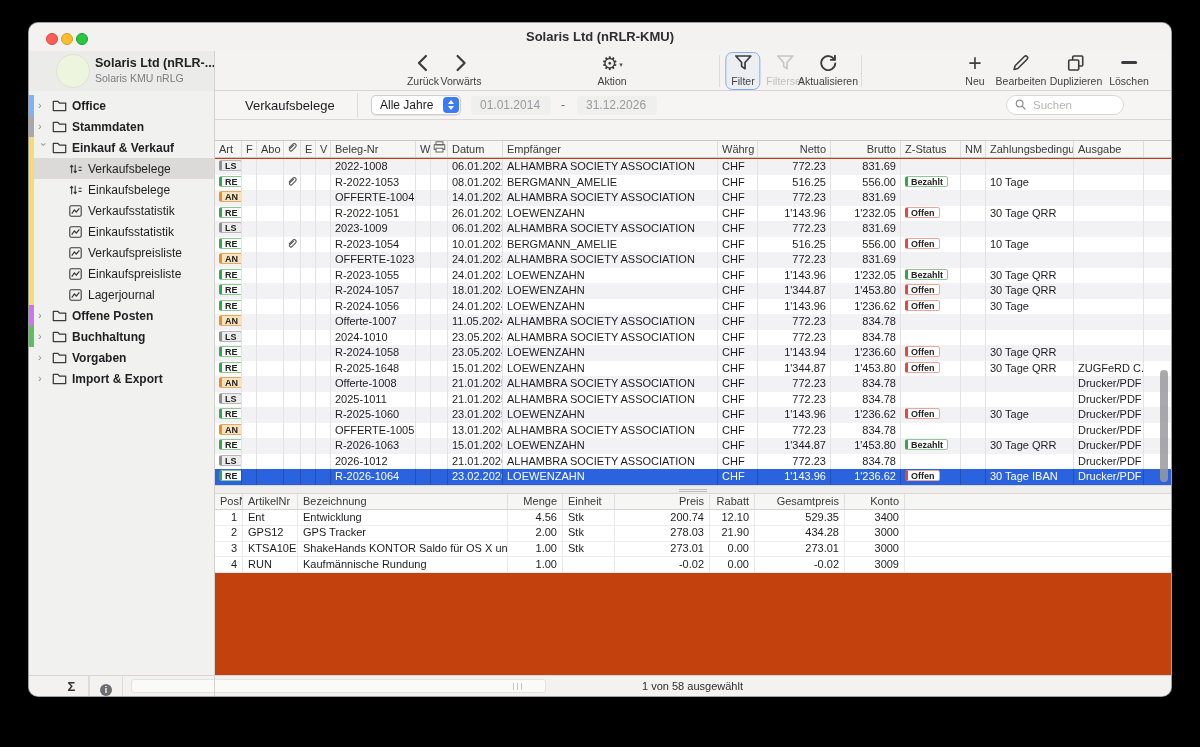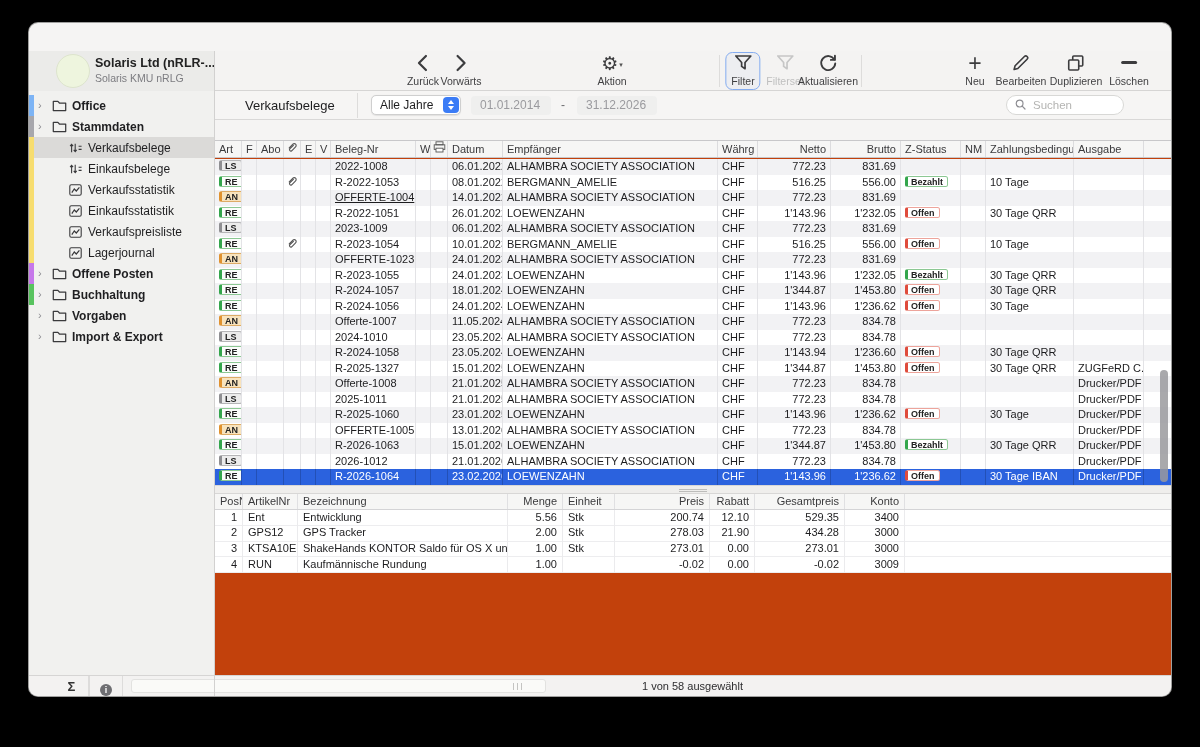--- a/index.html
+++ b/index.html
@@ -110,20 +110,26 @@
   .strip-grip{position:absolute;right:22px;top:3px;width:10px;height:7px;
               background:linear-gradient(90deg,#c4c4c2 1.5px,transparent 1.5px,transparent 4px,#c4c4c2 4px,#c4c4c2 5.5px,transparent 5.5px,transparent 8px,#c4c4c2 8px,#c4c4c2 9.5px,transparent 9.5px);}
   .foot-status{position:absolute;left:185px;right:0;top:0;height:20px;line-height:20px;text-align:center;font-size:11px;color:#2d2d2f;}
 </style>
 </head>
 <body>
 
 <div class="stage">
   <div class="window">
 
+    <div class="titlebar">
+      <span class="title">Solaris Ltd  (nRLR-KMU)</span>
+      <span class="tl red"></span>
+      <span class="tl yel"></span>
+      <span class="tl grn"></span>
+    </div>
 
     <div class="hdr">
       <div class="hdr-left">
         <span class="avatar"></span>
         <span class="co-name">Solaris Ltd  (nRLR-...</span>
         <span class="co-sub">Solaris KMU nRLG</span>
       </div>
 
       <div class="toolbar">
         <div class="tb-btn" style="left:394px">
@@ -231,20 +237,30 @@
           <div class="sb-item top">
             <span class="sb-strip" style="background: rgb(167, 167, 172);"></span>
             <span class="sb-chev">›</span>
             <span class="sb-ico">
               <svg width="15" height="13" viewBox="0 0 15 13">
                 <path d="M1.3 11.6 V2.4 H5.9 L7.4 4 H13.7 V11.6 Z" fill="none" stroke="#3a3a3c" stroke-width="1.25" stroke-linejoin="round"></path>
               </svg>
             </span>
             <span class="sb-lb">Stammdaten</span>
           </div>
+          <div class="sb-item top">
+            <span class="sb-strip" style="background: rgb(247, 221, 111);"></span>
+            <span class="sb-chev open">›</span>
+            <span class="sb-ico">
+              <svg width="15" height="13" viewBox="0 0 15 13">
+                <path d="M1.3 11.6 V2.4 H5.9 L7.4 4 H13.7 V11.6 Z" fill="none" stroke="#3a3a3c" stroke-width="1.25" stroke-linejoin="round"></path>
+              </svg>
+            </span>
+            <span class="sb-lb">Einkauf &amp; Verkauf</span>
+          </div>
           <div class="sb-item child sel">
             <span class="sb-strip" style="background: rgb(247, 221, 111);"></span>
             <span class="sb-ico">
               <svg width="14" height="12" viewBox="0 0 14 12">
                 <path d="M3.6 10.2 V2.6 M2.1 4.2 L3.6 2.4 L5.1 4.2" fill="none" stroke="#3a3a3c" stroke-width="1.1"></path>
                 <path d="M7.2 1.8 V9.4 M5.7 7.8 L7.2 9.6 L8.7 7.8" fill="none" stroke="#3a3a3c" stroke-width="1.1"></path>
                 <path d="M10.6 4.2 h3 M10.6 7.4 h3" stroke="#3a3a3c" stroke-width="1.1"></path>
               </svg>
             </span>
             <span class="sb-lb">Verkaufsbelege</span>
@@ -282,20 +298,30 @@
           </div>
           <div class="sb-item child">
             <span class="sb-strip" style="background: rgb(247, 221, 111);"></span>
             <span class="sb-ico">
               <svg width="13" height="12" viewBox="0 0 13 12">
                 <rect x="0.8" y="0.8" width="11.4" height="10.4" rx="1.5" fill="none" stroke="#3a3a3c" stroke-width="1.1"></rect>
                 <path d="M2.8 8.6 L5.3 5 L7.3 7 L10.4 3.4" fill="none" stroke="#3a3a3c" stroke-width="1.2"></path>
               </svg>
             </span>
             <span class="sb-lb">Verkaufspreisliste</span>
+          </div>
+          <div class="sb-item child">
+            <span class="sb-strip" style="background: rgb(247, 221, 111);"></span>
+            <span class="sb-ico">
+              <svg width="13" height="12" viewBox="0 0 13 12">
+                <rect x="0.8" y="0.8" width="11.4" height="10.4" rx="1.5" fill="none" stroke="#3a3a3c" stroke-width="1.1"></rect>
+                <path d="M2.8 8.6 L5.3 5 L7.3 7 L10.4 3.4" fill="none" stroke="#3a3a3c" stroke-width="1.2"></path>
+              </svg>
+            </span>
+            <span class="sb-lb">Einkaufspreisliste</span>
           </div>
           <div class="sb-item child">
             <span class="sb-strip" style="background: rgb(247, 221, 111);"></span>
             <span class="sb-ico">
               <svg width="13" height="12" viewBox="0 0 13 12">
                 <rect x="0.8" y="0.8" width="11.4" height="10.4" rx="1.5" fill="none" stroke="#3a3a3c" stroke-width="1.1"></rect>
                 <path d="M2.8 8.6 L5.3 5 L7.3 7 L10.4 3.4" fill="none" stroke="#3a3a3c" stroke-width="1.2"></path>
               </svg>
             </span>
             <span class="sb-lb">Lagerjournal</span>
@@ -416,21 +442,21 @@
             <div class="tc " style="width: 70px;"></div>
             <div class="tc " style="width: 30px;"></div>
           </div>
           <div class="trow odd">
             <div class="tc " style="width: 27px;"><span class="badge art-AN">AN</span></div>
             <div class="tc " style="width: 15px;"></div>
             <div class="tc " style="width: 27px;"></div>
             <div class="tc " style="width: 17px;"></div>
             <div class="tc " style="width: 15px;"></div>
             <div class="tc " style="width: 15px;"></div>
-            <div class="tc " style="width: 85px; text-decoration: underline;">OFFERTE-1004</div>
+            <div class="tc " style="width: 85px;">OFFERTE-1004</div>
             <div class="tc " style="width: 15px;"></div>
             <div class="tc " style="width: 17px;"></div>
             <div class="tc " style="width: 55px;">14.01.2022</div>
             <div class="tc " style="width: 215px;">ALHAMBRA SOCIETY ASSOCIATION</div>
             <div class="tc " style="width: 40px;">CHF</div>
             <div class="tc ar" style="width: 73px;">772.23</div>
             <div class="tc ar" style="width: 70px;">831.69</div>
             <div class="tc " style="width: 60px;"></div>
             <div class="tc " style="width: 25px;"></div>
             <div class="tc " style="width: 88px;"></div>
@@ -649,21 +675,21 @@
             <div class="tc " style="width: 70px;"></div>
             <div class="tc " style="width: 30px;"></div>
           </div>
           <div class="trow">
             <div class="tc " style="width: 27px;"><span class="badge art-RE">RE</span></div>
             <div class="tc " style="width: 15px;"></div>
             <div class="tc " style="width: 27px;"></div>
             <div class="tc " style="width: 17px;"></div>
             <div class="tc " style="width: 15px;"></div>
             <div class="tc " style="width: 15px;"></div>
-            <div class="tc " style="width: 85px;">R-2025-1327</div>
+            <div class="tc " style="width: 85px;">R-2025-1648</div>
             <div class="tc " style="width: 15px;"></div>
             <div class="tc " style="width: 17px;"></div>
             <div class="tc " style="width: 55px;">15.01.2025</div>
             <div class="tc " style="width: 215px;">LOEWENZAHN</div>
             <div class="tc " style="width: 40px;">CHF</div>
             <div class="tc ar" style="width: 73px;">1'344.87</div>
             <div class="tc ar" style="width: 70px;">1'453.80</div>
             <div class="tc " style="width: 60px;"><span class="badge st-Offen">Offen</span></div>
             <div class="tc " style="width: 25px;"></div>
             <div class="tc " style="width: 88px;">30 Tage QRR</div>
@@ -830,21 +856,21 @@
           <div class="dh ar" style="width: 95px;">Preis</div>
           <div class="dh ar" style="width: 45px;">Rabatt</div>
           <div class="dh ar" style="width: 90px;">Gesamtpreis</div>
           <div class="dh ar" style="width: 60px;">Konto</div>
         </div>
       <div class="detail-body" id="detail-body">
           <div class="drow">
             <div class="dc ar" style="width: 28px;">1</div>
             <div class="dc " style="width: 55px;">Ent</div>
             <div class="dc " style="width: 210px;">Entwicklung</div>
-            <div class="dc ar" style="width: 55px;">5.56</div>
+            <div class="dc ar" style="width: 55px;">4.56</div>
             <div class="dc " style="width: 52px;">Stk</div>
             <div class="dc ar" style="width: 95px;">200.74</div>
             <div class="dc ar" style="width: 45px;">12.10</div>
             <div class="dc ar" style="width: 90px;">529.35</div>
             <div class="dc ar" style="width: 60px; text-align: right;">3400</div>
           </div>
           <div class="drow">
             <div class="dc ar" style="width: 28px;">2</div>
             <div class="dc " style="width: 55px;">GPS12</div>
             <div class="dc " style="width: 210px;">GPS Tracker</div>

